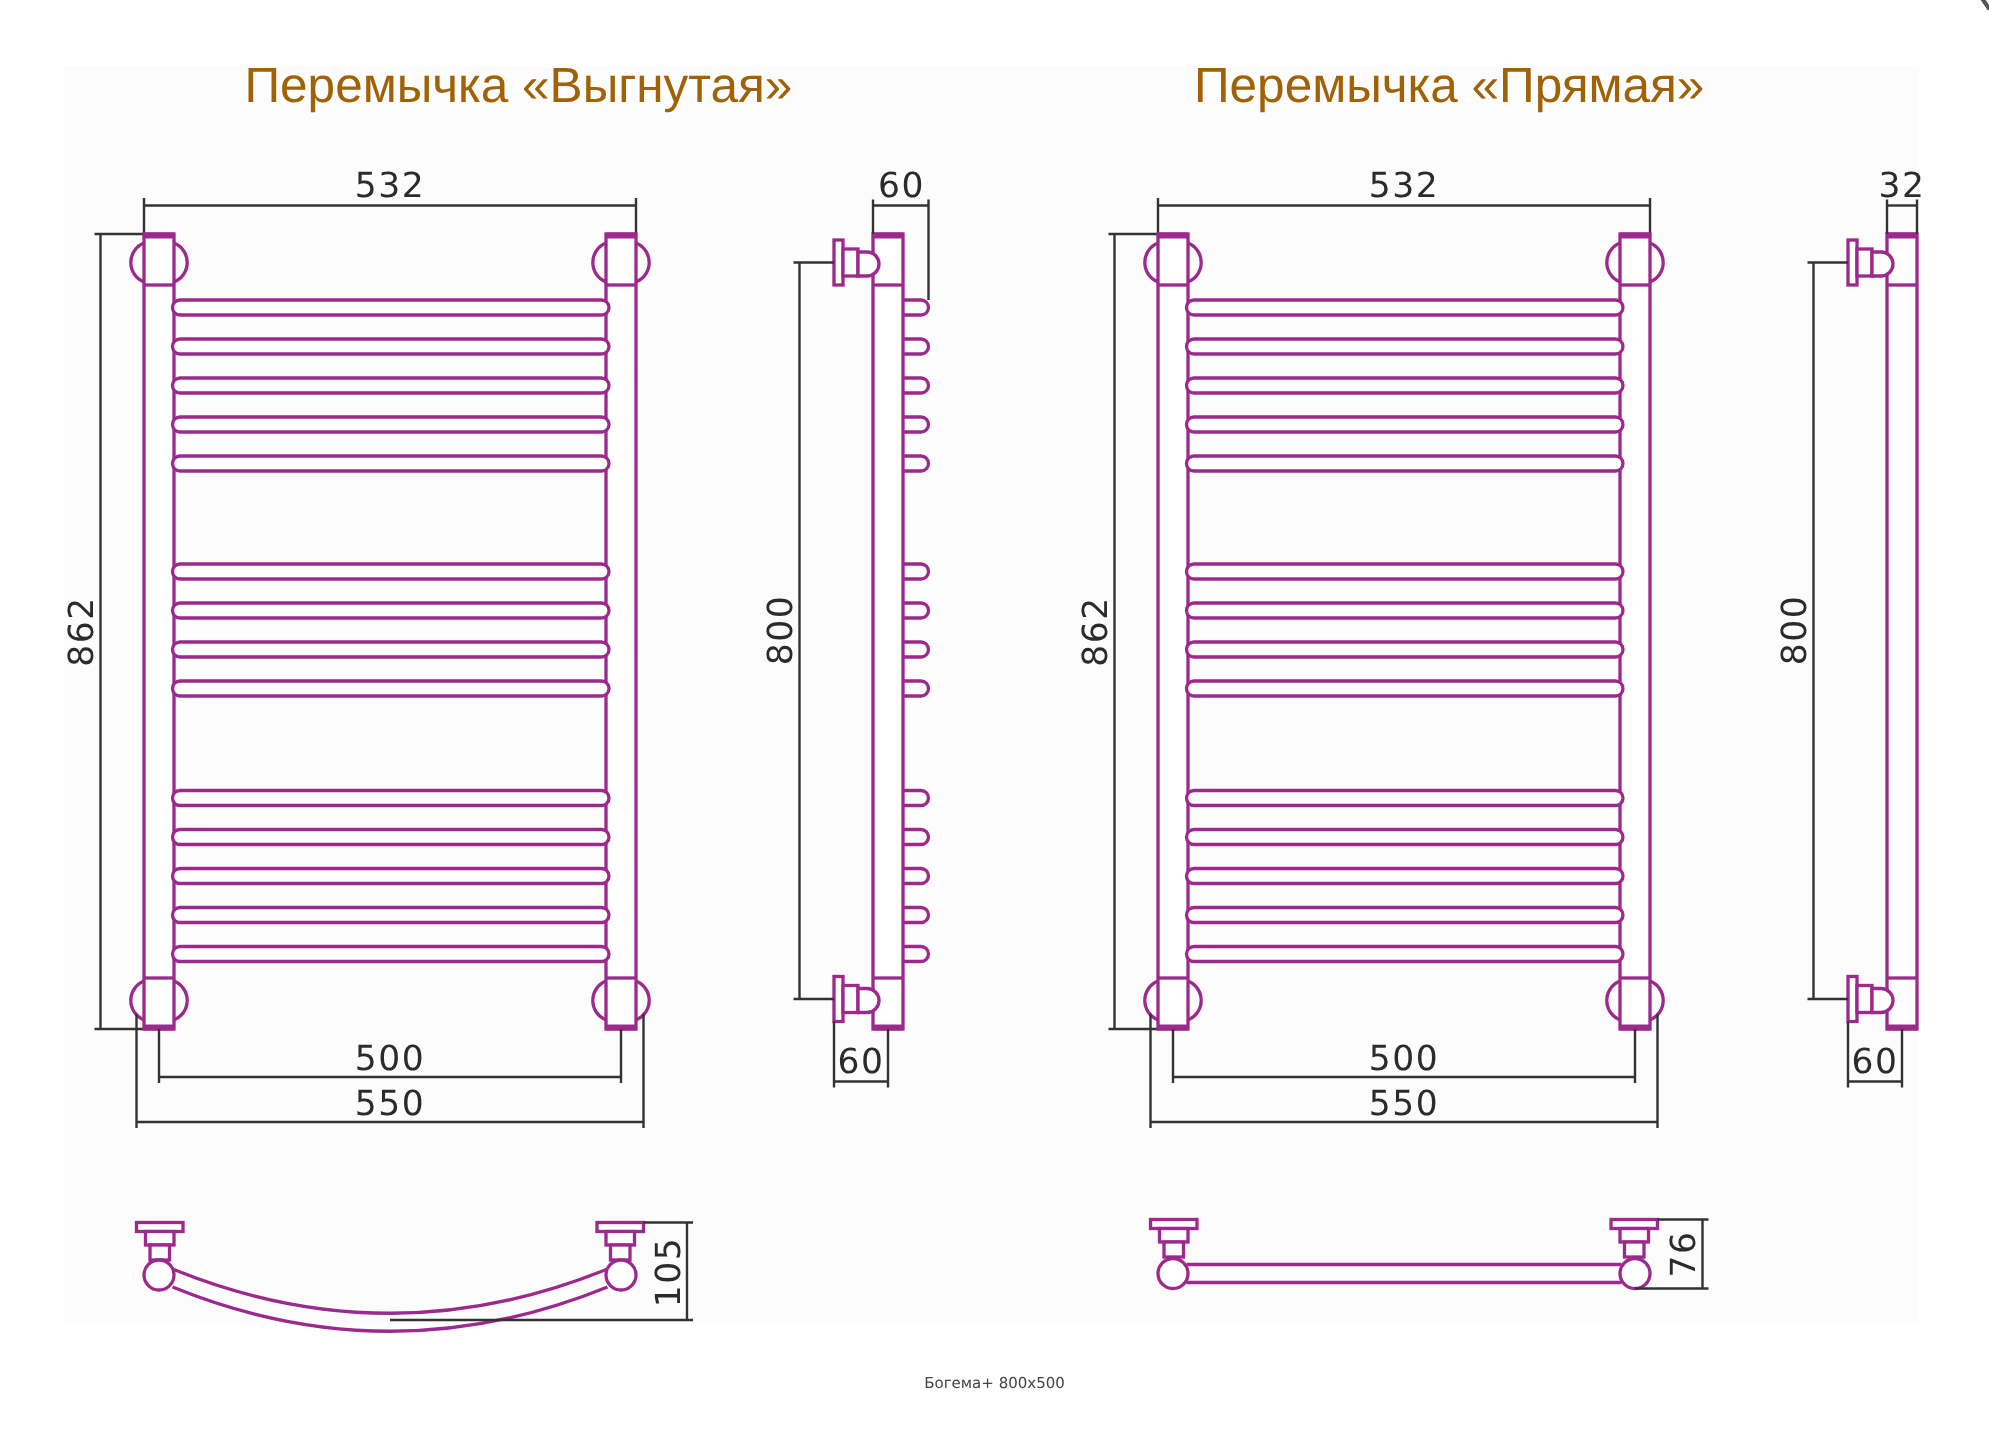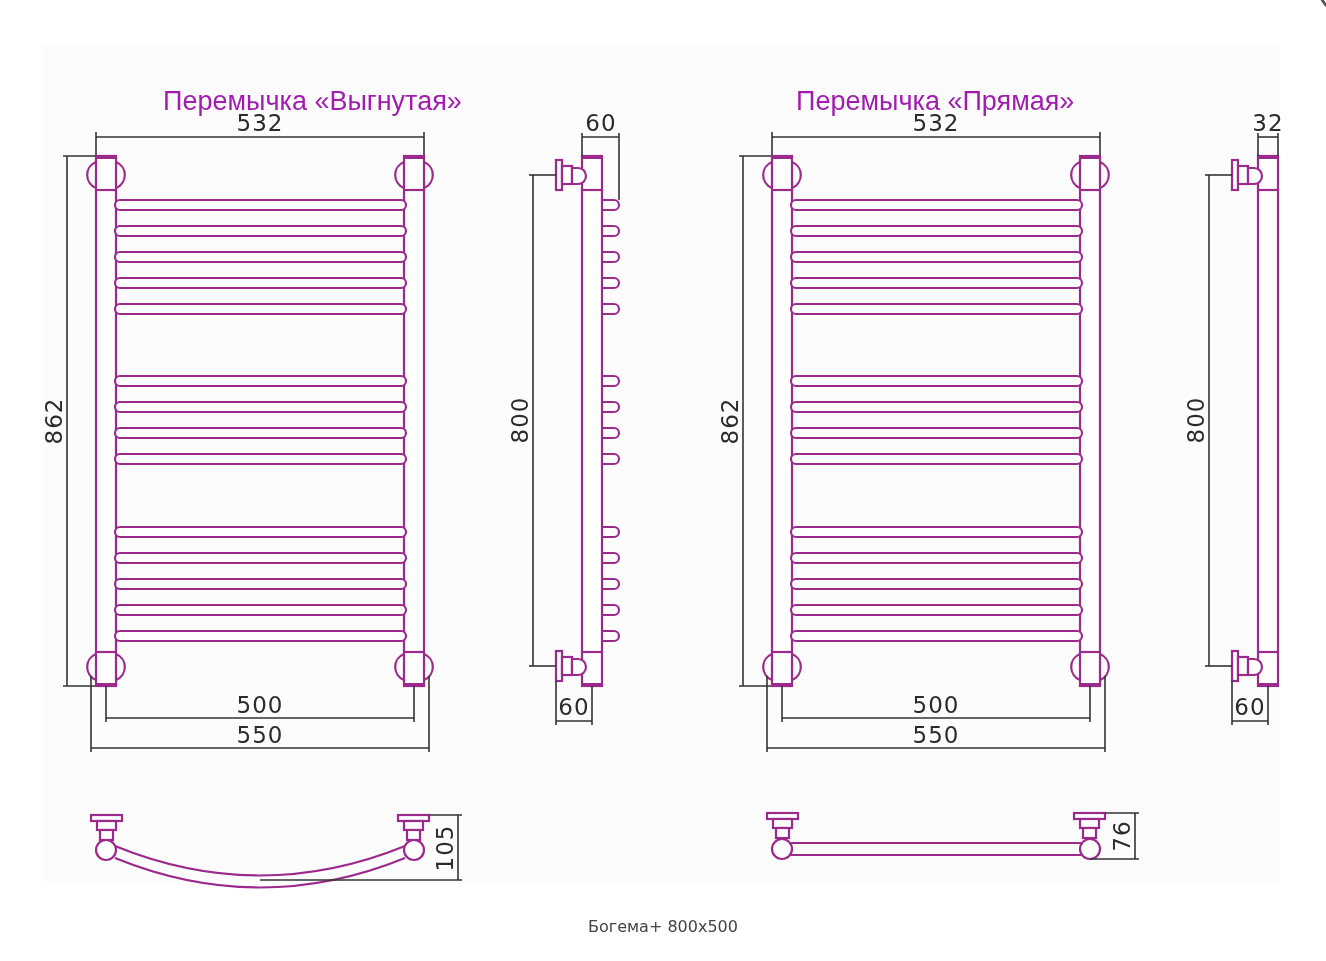--- a/index.html
+++ b/index.html
@@ -1,21 +1,21 @@
 <!DOCTYPE html>
 <html><head>
 <meta charset="utf-8">
 <style>
   html, body { margin: 0; padding: 0; background: #ffffff; }
   body { width: 1326px; height: 961px; position: relative; overflow: hidden; font-family: "DejaVu Sans", sans-serif; }
   .sheet { position: absolute; left: 43px; top: 44px; width: 1236px; height: 838px; background: #fcfcfc; }
-  .title { position: absolute; top: 38px; font-family: "Liberation Sans", sans-serif; font-size: 27px; color: #a21caf; white-space: nowrap; margin-top: 48px; }
+  .title { position: absolute; top: 38px; font-family: "Liberation Sans", sans-serif; font-size: 33px; color: #a16207; white-space: nowrap; }
   .title-left { left: 163px; }
   .title-right { left: 796px; }
-  .caption { position: absolute; top: 917px; left: 0; width: 1326px; text-align: center; font-family: "DejaVu Sans", sans-serif; font-size: 16px; color: #444; }
+  .caption { position: absolute; top: 917px; left: 0; width: 1326px; text-align: center; font-family: "DejaVu Sans", sans-serif; font-size: 10px; color: #444; }
   svg#drawing { position: absolute; left: 0; top: 0; }
   .pipe { fill: none; stroke: #9b2a8c; stroke-width: 2.2; }
   .pipe-fill { fill: #ffffff; stroke: #9b2a8c; stroke-width: 2.2; }
   .dim { fill: none; stroke: #333333; stroke-width: 1.6; }
   .dimtext { font-family: "DejaVu Sans", sans-serif; font-size: 23px; fill: #2b2b2b; letter-spacing: 1px; }
   .corner-mark { position: absolute; right: 0; top: 0; width: 10px; height: 10px; border-right: 3px solid #555; border-radius: 0 0 0 10px; transform: rotate(-35deg); }
 </style>
 </head>
 <body>
 

